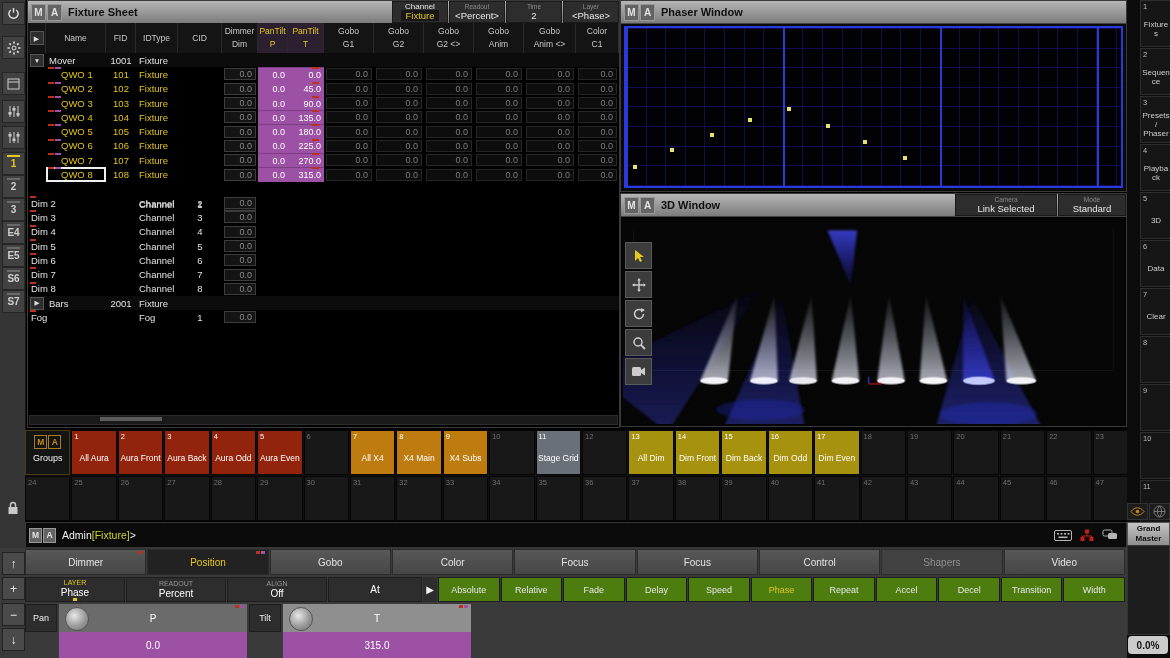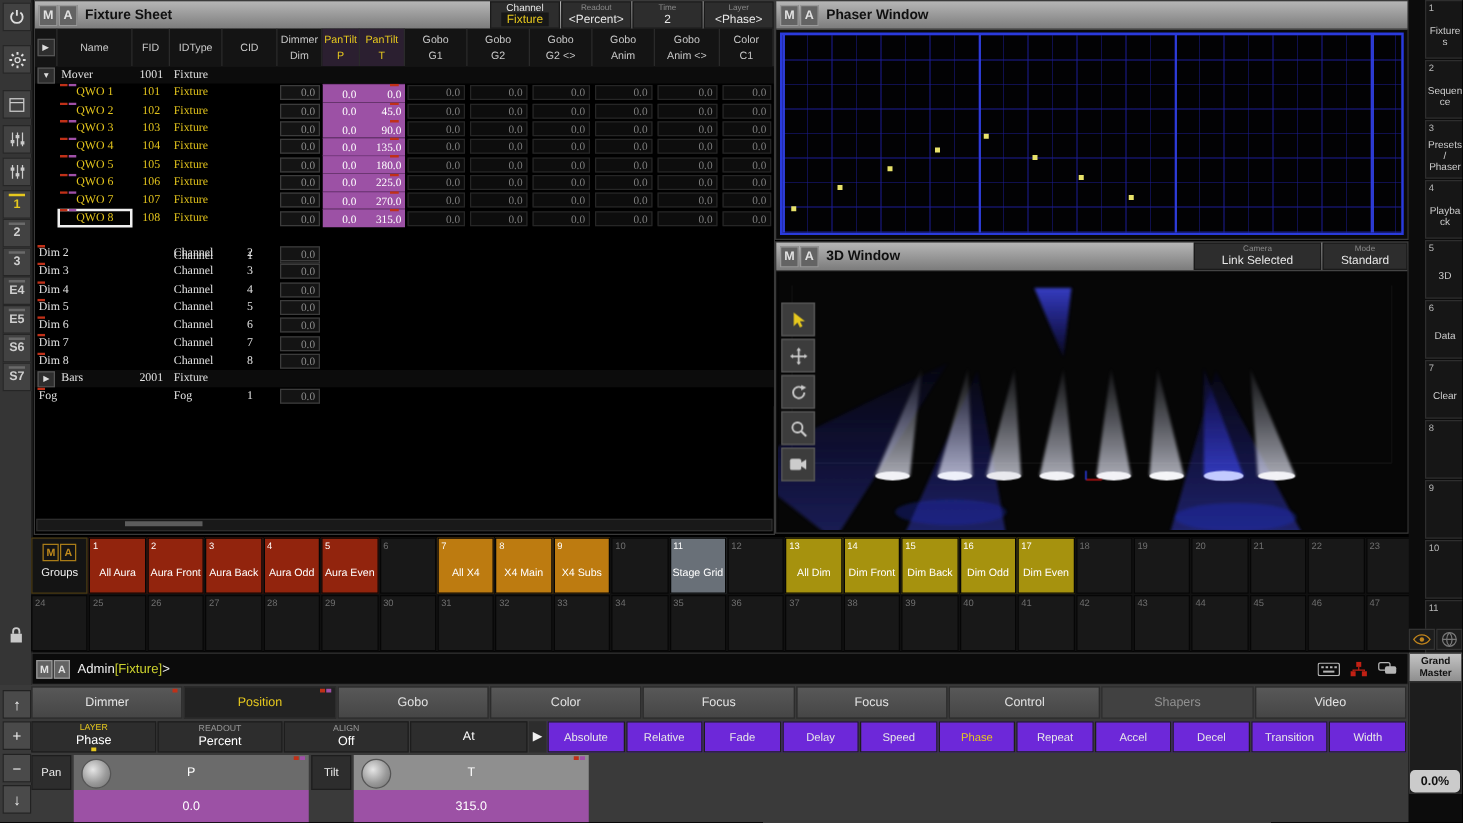--- a/index.html
+++ b/index.html
@@ -31,21 +31,21 @@
   #fixture-window{position:absolute;left:27px;top:0;width:591px;height:426px;background:#000;border:1px solid #3a3a3a;}
   #fx-header{position:absolute;left:0;top:22px;width:100%;height:30px;background:#141414;display:grid;
     grid-template-columns:var(--fxcols);border-bottom:1px solid #333;}
   :root{--fxcols:18px 60px 30px 42px 44px 36px 30px 36px 50px 50px 50px 50px 52px 43px;}
   .fxh{display:flex;flex-direction:column;align-items:center;justify-content:center;font-size:8.5px;color:#c9c9c9;
     border-right:1px solid #2a2a2a;line-height:13px;}
   .fxh.accent{color:#e6c81e;background:#2b1f30;}
   .fxh .arrbox{width:12px;height:12px;background:#2e2e2e;border:1px solid #555;color:#ddd;font-size:7px;
     display:flex;align-items:center;justify-content:center;}
   #fx-rows{position:absolute;left:0;top:52px;width:100%;}
-  .fxrow{display:grid;grid-template-columns:var(--fxcols);height:14.3px;background:#000;font-family:Liberation Serif, serif;}
+  .fxrow{display:grid;grid-template-columns:var(--fxcols);height:14.3px;background:#000;}
   .fxrow.grp{background:#0c0c0c;}
   .fxc{display:flex;align-items:center;font-size:9.5px;color:#e2e2e2;overflow:hidden;white-space:nowrap;position:relative;}
   .fxc.num{justify-content:center;}
   .fxname{padding-left:3px;}
   .fxname.ind{padding-left:15px;}
   .fxc.yel{color:#e3c41c;}
   .fxc.sel{outline:2px solid #f0f0f0;outline-offset:-2px;z-index:2;}
   .arrcell{display:flex;align-items:center;justify-content:center;}
   .arrcell .arrbox{width:12px;height:11px;background:#2e2e2e;border:1px solid #555;color:#ddd;font-size:6.5px;
     display:flex;align-items:center;justify-content:center;}
@@ -102,21 +102,21 @@
   #views{position:absolute;left:13px;top:0;width:30px;}
   .vbtn{position:relative;width:30px;height:45px;margin-bottom:1px;background:#161616;border:1px solid #2e2e2e;}
   .vbtn .vn{position:absolute;top:1px;left:2px;font-size:7.5px;color:#b9b9b9;}
   .vbtn .vl{position:absolute;left:0;right:0;top:12px;bottom:2px;display:flex;align-items:center;justify-content:center;
     text-align:center;font-size:8px;color:#cdcdcd;line-height:9px;word-break:break-word;padding:0 1px;}
   #rs-icons{position:absolute;left:0;top:503px;width:43px;height:17px;display:flex;gap:1px;}
   #rs-icons .ric{flex:1;background:#1d1d1d;border:1px solid #333;display:flex;align-items:center;justify-content:center;}
   #gm-head{position:absolute;left:0;top:522px;width:41px;height:21px;background:linear-gradient(#c4c4c4,#8e8e8e);
     border:1px solid #555;color:#111;font-size:8px;font-weight:bold;text-align:center;line-height:10px;padding-top:1px;}
   #gm-body{position:absolute;left:0;top:545px;width:41px;height:88px;background:#1d1d1d;border:1px solid #333;}
-  #gm-value{position:absolute;left:1px;top:616px;width:40px;height:18px;background:#cbcbcb;border-radius:4px;
+  #gm-value{position:absolute;left:1px;top:636px;width:40px;height:18px;background:#cbcbcb;border-radius:4px;
     color:#111;font-size:10px;font-weight:bold;display:flex;align-items:center;justify-content:center;}
   
   #encoder-bar{position:absolute;left:0;top:548px;width:1127px;height:110px;background:#3a3a3a;}
   #enc-tabs{position:absolute;left:25px;top:1px;right:2px;height:26px;display:flex;gap:1px;}
   .tab{flex:1;position:relative;background:linear-gradient(#585858,#464646);border:1px solid #2c2c2c;
     display:flex;align-items:center;justify-content:center;font-size:10px;color:#e3e3e3;}
   .tab.active{background:#222;color:#e6c81e;}
   .tab.disabled{color:#909090;background:#414141;}
   .tab .dots{position:absolute;top:1px;right:3px;display:flex;gap:1px;}
   .dots i{display:block;width:4px;height:3px;}
@@ -124,21 +124,21 @@
   #enc-row2{position:absolute;left:25px;top:29px;right:2px;height:25px;display:flex;gap:1px;}
   .fbtn{width:148px;background:#2d2d2d;border:1px solid #1d1d1d;display:flex;align-items:center;justify-content:center;
     font-size:10px;color:#f0f0f0;position:relative;}
   .lbtn{width:98px;background:#2d2d2d;border:1px solid #1d1d1d;display:flex;flex-direction:column;align-items:center;
     justify-content:center;position:relative;}
   .lbtn .ll{font-size:7px;color:#979797;line-height:8px;}
   .lbtn .ll.accent{color:#e6c81e;}
   .lbtn .lv{font-size:10px;color:#fff;line-height:11px;}
   .lbtn.single{width:92px;}
   #row2-arrow{width:14px;display:flex;align-items:center;justify-content:center;color:#f0f0f0;font-size:10px;background:#2d2d2d;}
-  .mbtn{flex:1;background:#6d28d9;border:1px solid #1d1d1d;display:flex;align-items:center;justify-content:center;
+  .mbtn{flex:1;background:#4d7c0f;border:1px solid #1d1d1d;display:flex;align-items:center;justify-content:center;
     font-size:9px;color:#e8e8e8;}
   .mbtn.active{color:#e6c81e;}
   #enc-row3{position:absolute;left:25px;top:56px;right:19px;height:54px;display:flex;}
   .enc-label{width:30px;height:26px;background:#2d2d2d;border:1px solid #1d1d1d;color:#eee;font-size:9px;
     display:flex;align-items:center;justify-content:center;margin-right:2px;}
   .enc{width:188px;height:54px;display:flex;flex-direction:column;margin-right:2px;position:relative;}
   .enc .etop{height:28px;background:#6b6b6b;position:relative;display:flex;align-items:center;justify-content:center;
     color:#fff;font-size:10px;}
   .enc.bright .etop{background:#8f8f8f;}
   .enc .knob{position:absolute;left:6px;top:3px;width:22px;height:22px;border-radius:50%;

